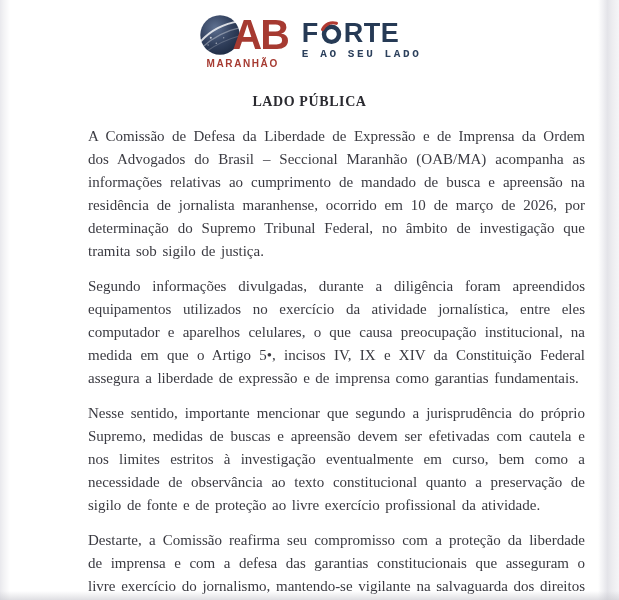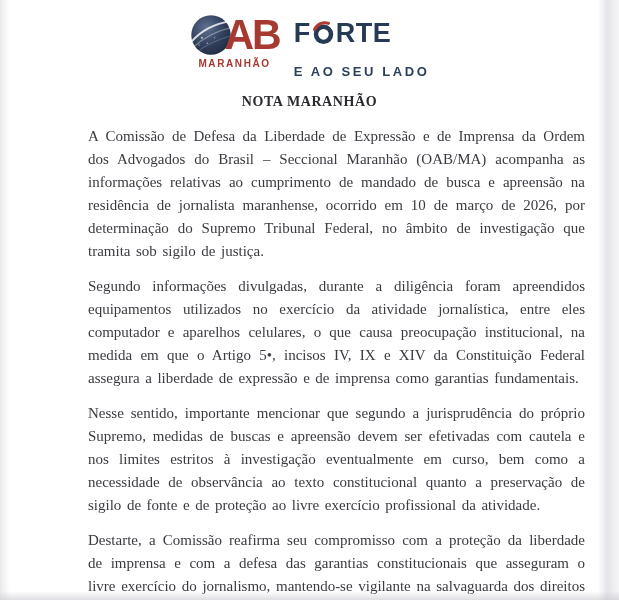--- a/index.html
+++ b/index.html
@@ -62,26 +62,26 @@
     align-items: center;
     font-family: "Liberation Sans", sans-serif;
     font-weight: 800;
     font-size: 27px;
     line-height: 26px;
     letter-spacing: 0.5px;
     color: #263a55;
   }
   .forte-o { display: inline-block; line-height: 0; margin: 0 1px; }
   .forte-tagline {
-    font-family: Liberation Sans, sans-serif;
+    font-family: Liberation Mono, monospace;
     font-weight: 600;
-    font-size: 13px;
+    font-size: 11px;
     letter-spacing: 2.6px;
     color: #2c405c;
-    margin-top: 18px;
+    margin-top: 2px;
   }
 
   
   .title {
     margin: 19px 0 0 0;
     text-align: center;
     font-size: 14px;
     font-weight: 700;
     letter-spacing: 0.6px;
     color: #2a2a30;
@@ -141,21 +141,21 @@
             <circle cx="13" cy="15" r="8.5" fill="none" stroke="#263a55" stroke-width="5"></circle>
             <path d="M3 9.5 A 12.5 12.5 0 0 1 18.5 2.6" stroke="#b23a31" stroke-width="3.6" fill="none" stroke-linecap="round"></path>
           </svg>
         </span>
         <span>RTE</span>
       </div>
       <div class="forte-tagline">E AO SEU LADO</div>
     </div>
   </header>
 
-  <h1 class="title">NOTA MARANHÃO</h1>
+  <h1 class="title">LADO PÚBLICA</h1>
 
   <main class="content">
     <p>A Comissão de Defesa da Liberdade de Expressão e de Imprensa da Ordem dos Advogados do Brasil – Seccional Maranhão (OAB/MA) acompanha as informações relativas ao cumprimento de mandado de busca e apreensão na residência de jornalista maranhense, ocorrido em 10 de março de 2026, por determinação do Supremo Tribunal Federal, no âmbito de investigação que tramita sob sigilo de justiça.</p>
     <p>Segundo informações divulgadas, durante a diligência foram apreendidos equipamentos utilizados no exercício da atividade jornalística, entre eles computador e aparelhos celulares, o que causa preocupação institucional, na medida em que o Artigo 5•, incisos IV, IX e XIV da Constituição Federal assegura a liberdade de expressão e de imprensa como garantias fundamentais.</p>
     <p>Nesse sentido, importante mencionar que segundo a jurisprudência do próprio Supremo, medidas de buscas e apreensão devem ser efetivadas com cautela e nos limites estritos à investigação eventualmente em curso, bem como a necessidade de observância ao texto constitucional quanto a preservação de sigilo de fonte e de proteção ao livre exercício profissional da atividade.</p>
     <p>Destarte, a Comissão reafirma seu compromisso com a proteção da liberdade de imprensa e com a defesa das garantias constitucionais que asseguram o livre exercício do jornalismo, mantendo-se vigilante na salvaguarda dos direitos dos jornalistas e profissionais da comunicação que atuam no Estado do Maranhão, especialmente no que diz respeito a defesa de bandeiras históricas da OAB, tais como a indispensável observância do devido processo legal, do contraditório e da ampla defesa, bem como o pleno acesso da defesa aos autos, nos termos da Constituição e da legislação vigente.</p>
   </main>
 </div>
 
 </body></html>

